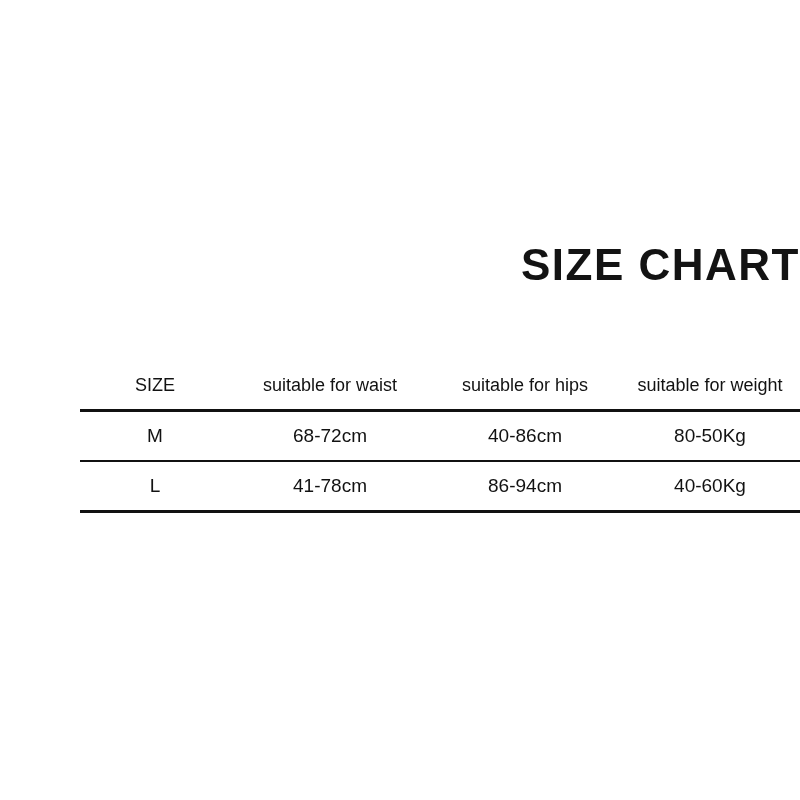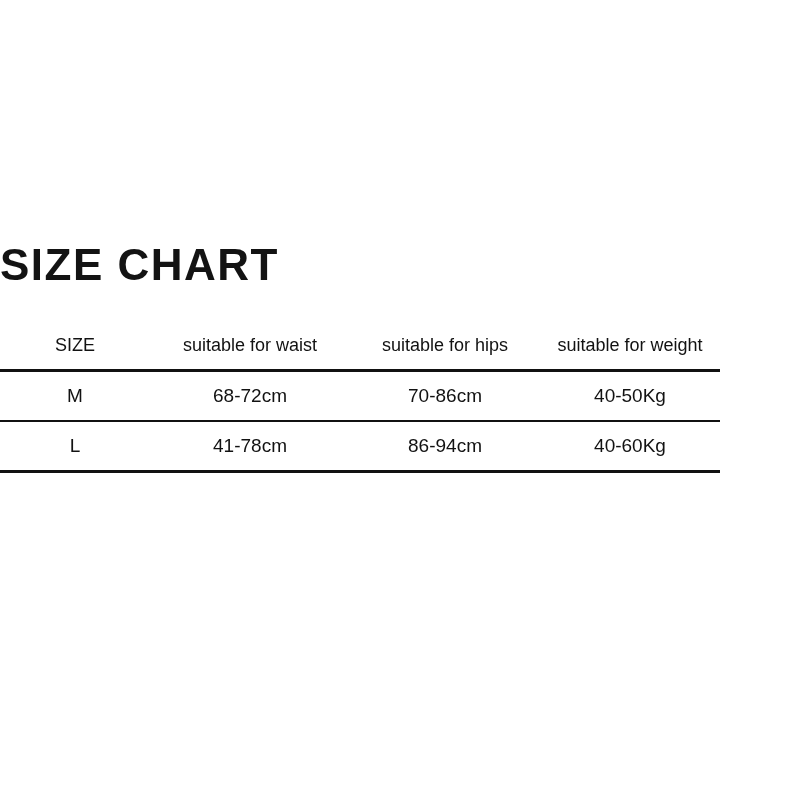--- a/index.html
+++ b/index.html
@@ -23,22 +23,23 @@
   }
 
   .chart-wrap {
     position: absolute;
     left: 0;
     top: 0;
     width: 800px;
     height: 573px;
     display: flex;
     flex-direction: column;
-    align-items: flex-start;
+    align-items: flex-end;
     justify-content: flex-start;
+    gap: 40px;
   }
 
   .chart-title {
     margin-top: 243px;
     font-size: 44px;
     font-weight: 700;
     letter-spacing: 1.5px;
     color: #131313;
     line-height: 1;
     text-align: center;
@@ -125,24 +126,24 @@
         </thead>
         <tbody>
           <tr>
             <td>
               <span class="cell-inner">M</span>
             </td>
             <td>
               <span class="cell-inner">68-72cm</span>
             </td>
             <td>
-              <span class="cell-inner">70-86cm</span>
+              <span class="cell-inner">40-86cm</span>
             </td>
             <td>
-              <span class="cell-inner">40-50Kg</span>
+              <span class="cell-inner">80-50Kg</span>
             </td>
           </tr>
           <tr>
             <td>
               <span class="cell-inner">L</span>
             </td>
             <td>
               <span class="cell-inner">41-78cm</span>
             </td>
             <td>

